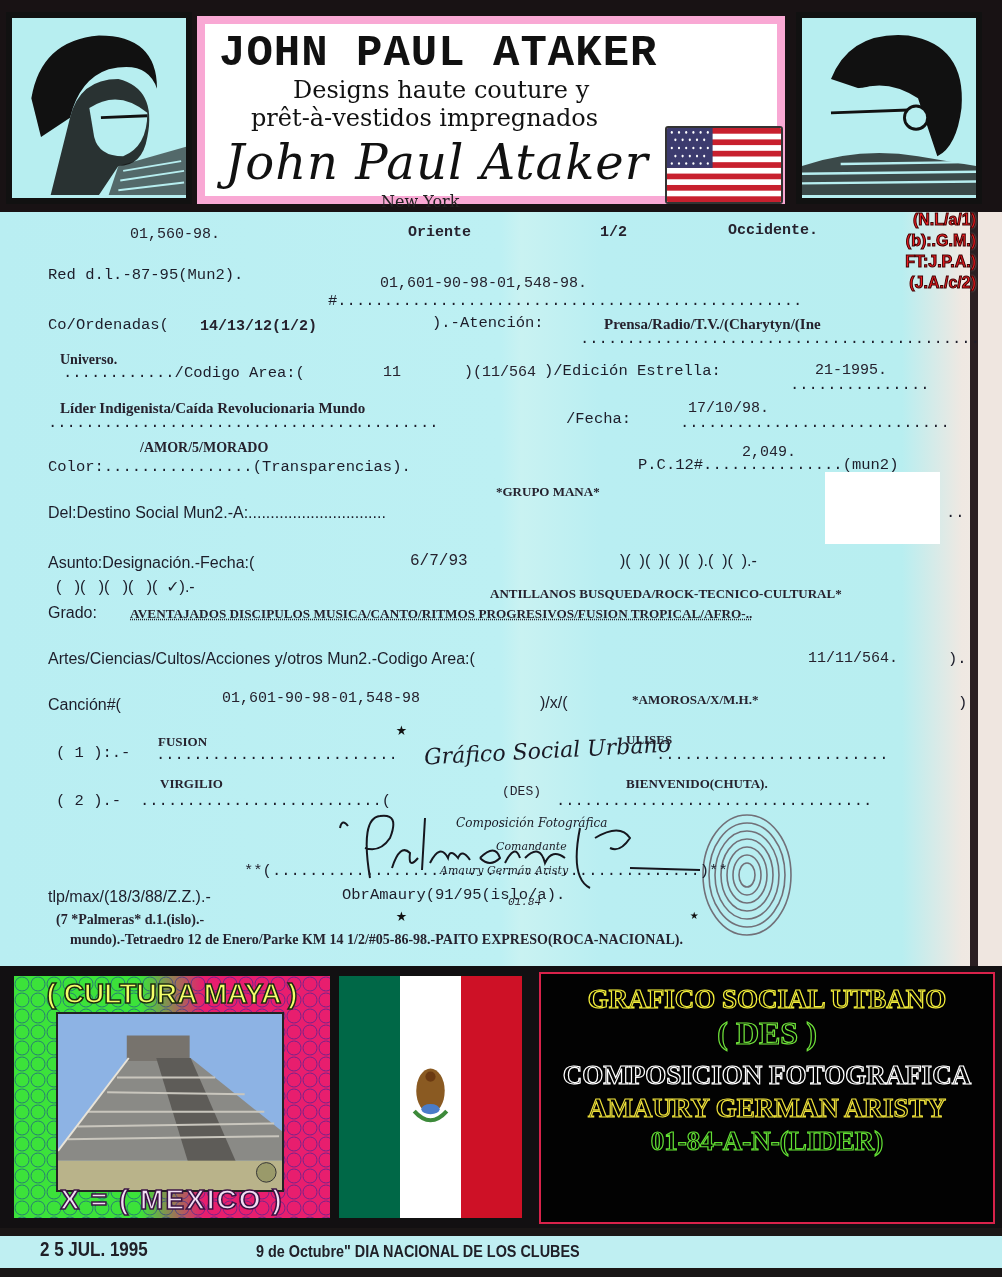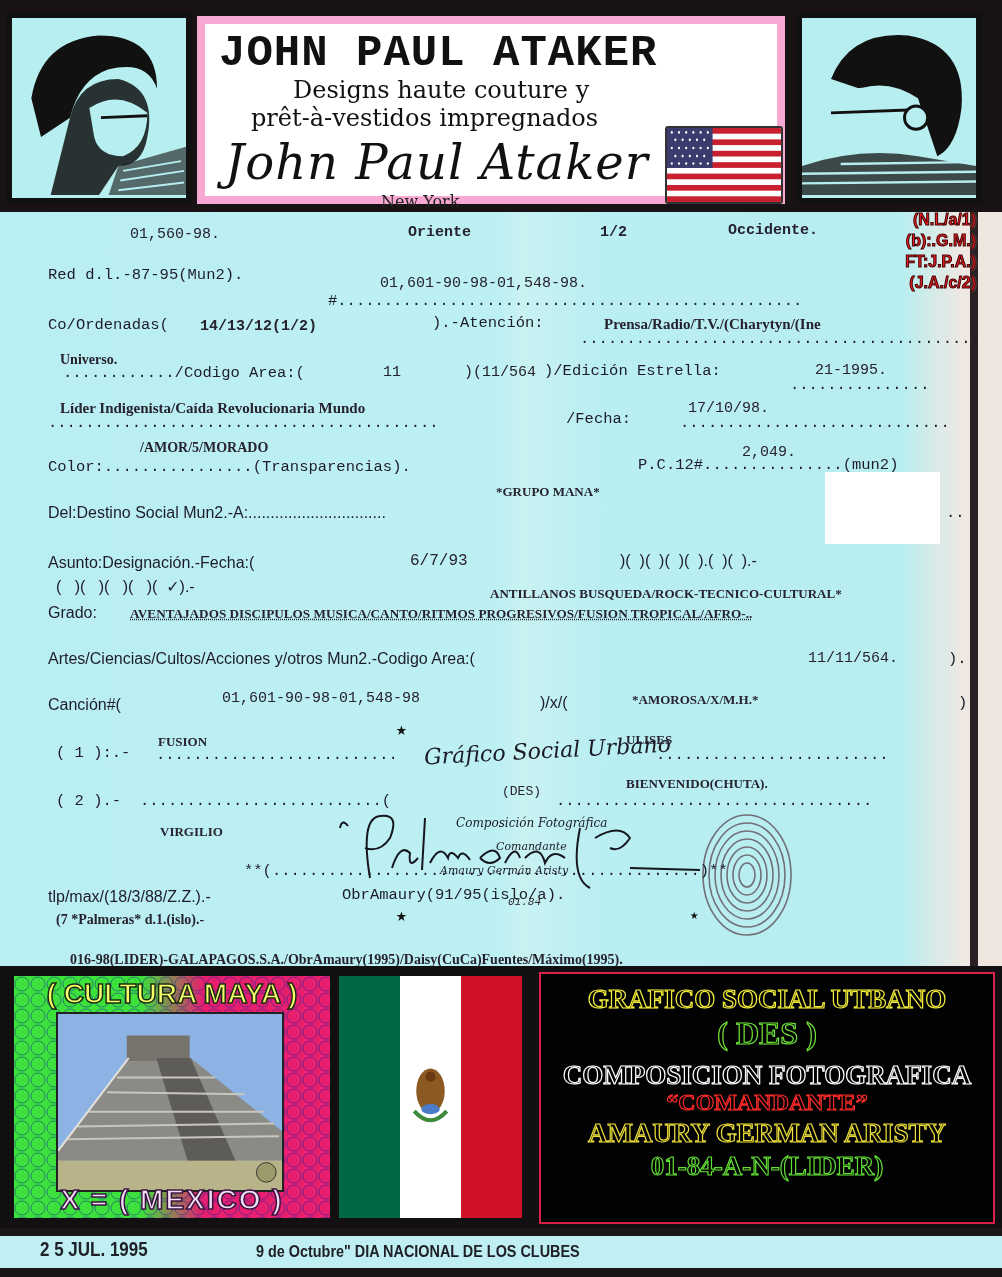--- a/index.html
+++ b/index.html
@@ -226,21 +226,21 @@
   <div class="line" style="left:958px;top:694px;">)</div>
 
   <div class="star" style="left:396px;top:718px;">★</div>
   <div class="fill" style="left:158px;top:734px;font-size:13px;">FUSION</div>
   <div class="line" style="left:56px;top:744px;">( 1 ):.-</div>
   <div class="line" style="left:156px;top:746px;">..........................</div>
   <div class="fill" style="left:626px;top:732px;font-size:13px;">ULISES</div>
   <div class="line" style="left:656px;top:746px;">.........................</div>
   <div class="script" style="left:424px;top:738px;font-size:22px;transform:rotate(-3deg);">Gráfico Social Urbano</div>
 
-  <div class="fill" style="left:160px;top:776px;font-size:13px;margin-top:48px;">VIRGILIO</div>
+  <div class="fill" style="left:160px;top:776px;font-size:13px;">VIRGILIO</div>
   <div class="line" style="left:56px;top:792px;">( 2 ).-</div>
   <div class="line" style="left:140px;top:792px;">..........................( </div>
   <div class="fill mono" style="left:502px;top:784px;font-size:13px;">(DES)</div>
   <div class="fill" style="left:626px;top:776px;font-size:13px;">BIENVENIDO(CHUTA).</div>
   <div class="line" style="left:556px;top:792px;">..................................</div>
 
   <div class="script" style="left:456px;top:816px;font-size:12px;">Composición Fotográfica</div>
   <div class="script" style="left:496px;top:840px;font-size:11px;">Comandante</div>
 
   <svg class="signature" viewBox="0 0 380 90">
@@ -261,21 +261,21 @@
   <div class="line" style="left:244px;top:862px;">**(..............................................)**</div>
   <div class="script" style="left:440px;top:864px;font-size:11px;">Amaury Germán Aristy</div>
 
   <div class="line narrow" style="left:48px;top:888px;">tlp/max/(18/3/88/Z.Z.).-</div>
   <div class="line" style="left:342px;top:886px;">ObrAmaury(91/95(islo/a).</div>
   <div class="fill mono" style="left:508px;top:896px;font-size:11px;font-style:italic;">01.84</div>
   <div class="star" style="left:396px;top:904px;">★</div>
   <div class="star" style="left:690px;top:906px;font-size:14px;">★</div>
 
   <div class="fill" style="left:56px;top:912px;font-size:14px;">(7 *Palmeras* d.1.(islo).-</div>
-  <div class="fill" style="left:70px;top:952px;font-size:14px;">016-98(LIDER)-GALAPAGOS.S.A./ObrAmaury(1995)/Daisy(CuCa)Fuentes/Máximo(1995).</div>
+  <div class="fill" style="left:70px;top:932px;font-size:14px;">mundo).-Tetraedro 12 de Enero/Parke KM 14 1/2/#05-86-98.-PAITO EXPRESO(ROCA-NACIONAL).</div>
 
   <div class="bottom-strip"></div>
 
   <div class="maya">
     <div class="mosaic"></div>
     <div class="maya-title">( CULTURA MAYA )</div>
     <div class="maya-photo">
       <svg viewBox="0 0 228 180" width="100%" height="100%" preserveAspectRatio="none">
         <rect width="228" height="180" fill="#8db3e4"></rect>
         <polygon points="0,150 0,140 72,45 135,45 228,120 228,150" fill="#8a8a86"></polygon>
@@ -306,21 +306,20 @@
         <circle cx="30" cy="26" r="5" fill="#6b3a12"></circle>
       </svg>
     </div>
     <div style="background:#ce1126;"></div>
   </div>
 
   <div class="gsu">
     <div class="g1">GRAFICO SOCIAL UTBANO</div>
     <div class="g2">( DES )</div>
     <div class="g3">COMPOSICION FOTOGRAFICA</div>
-    <div class="g4">“COMANDANTE”</div>
     <div class="g5">AMAURY GERMAN ARISTY</div>
     <div class="g6">01-84-A-N-(LIDER)</div>
   </div>
 
   <div class="footer"></div>
   <div class="date-stamp">2 5  JUL. 1995</div>
   <div class="club-day">9 de Octubre" DIA NACIONAL DE LOS CLUBES</div>
 </div>
 
 </body></html>

